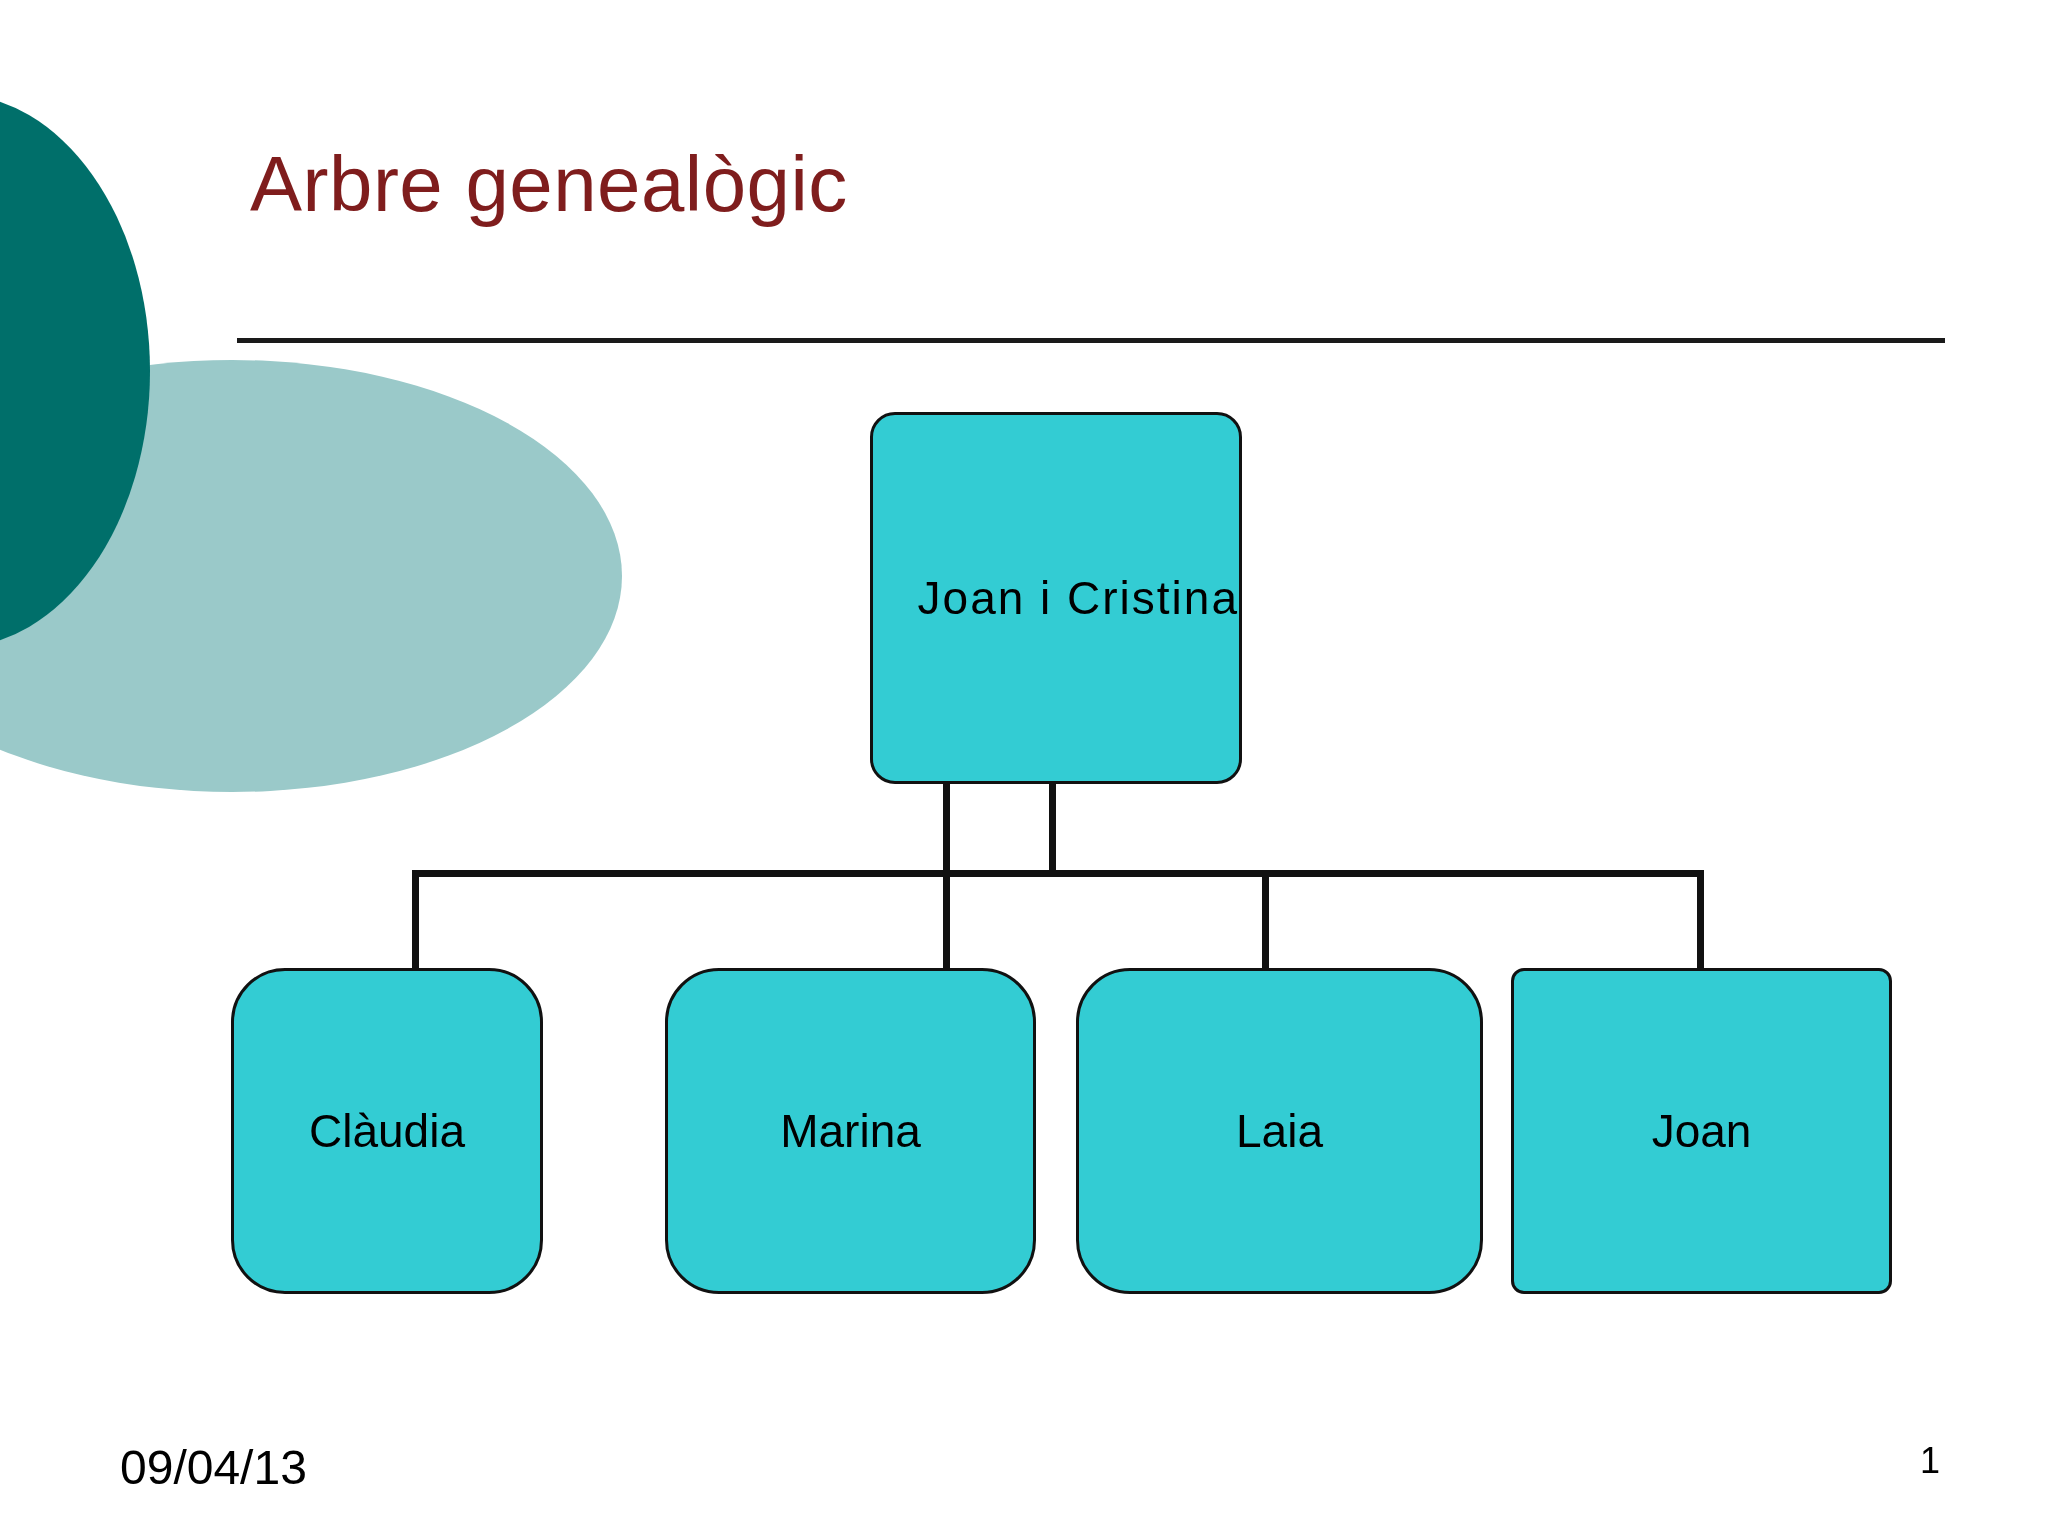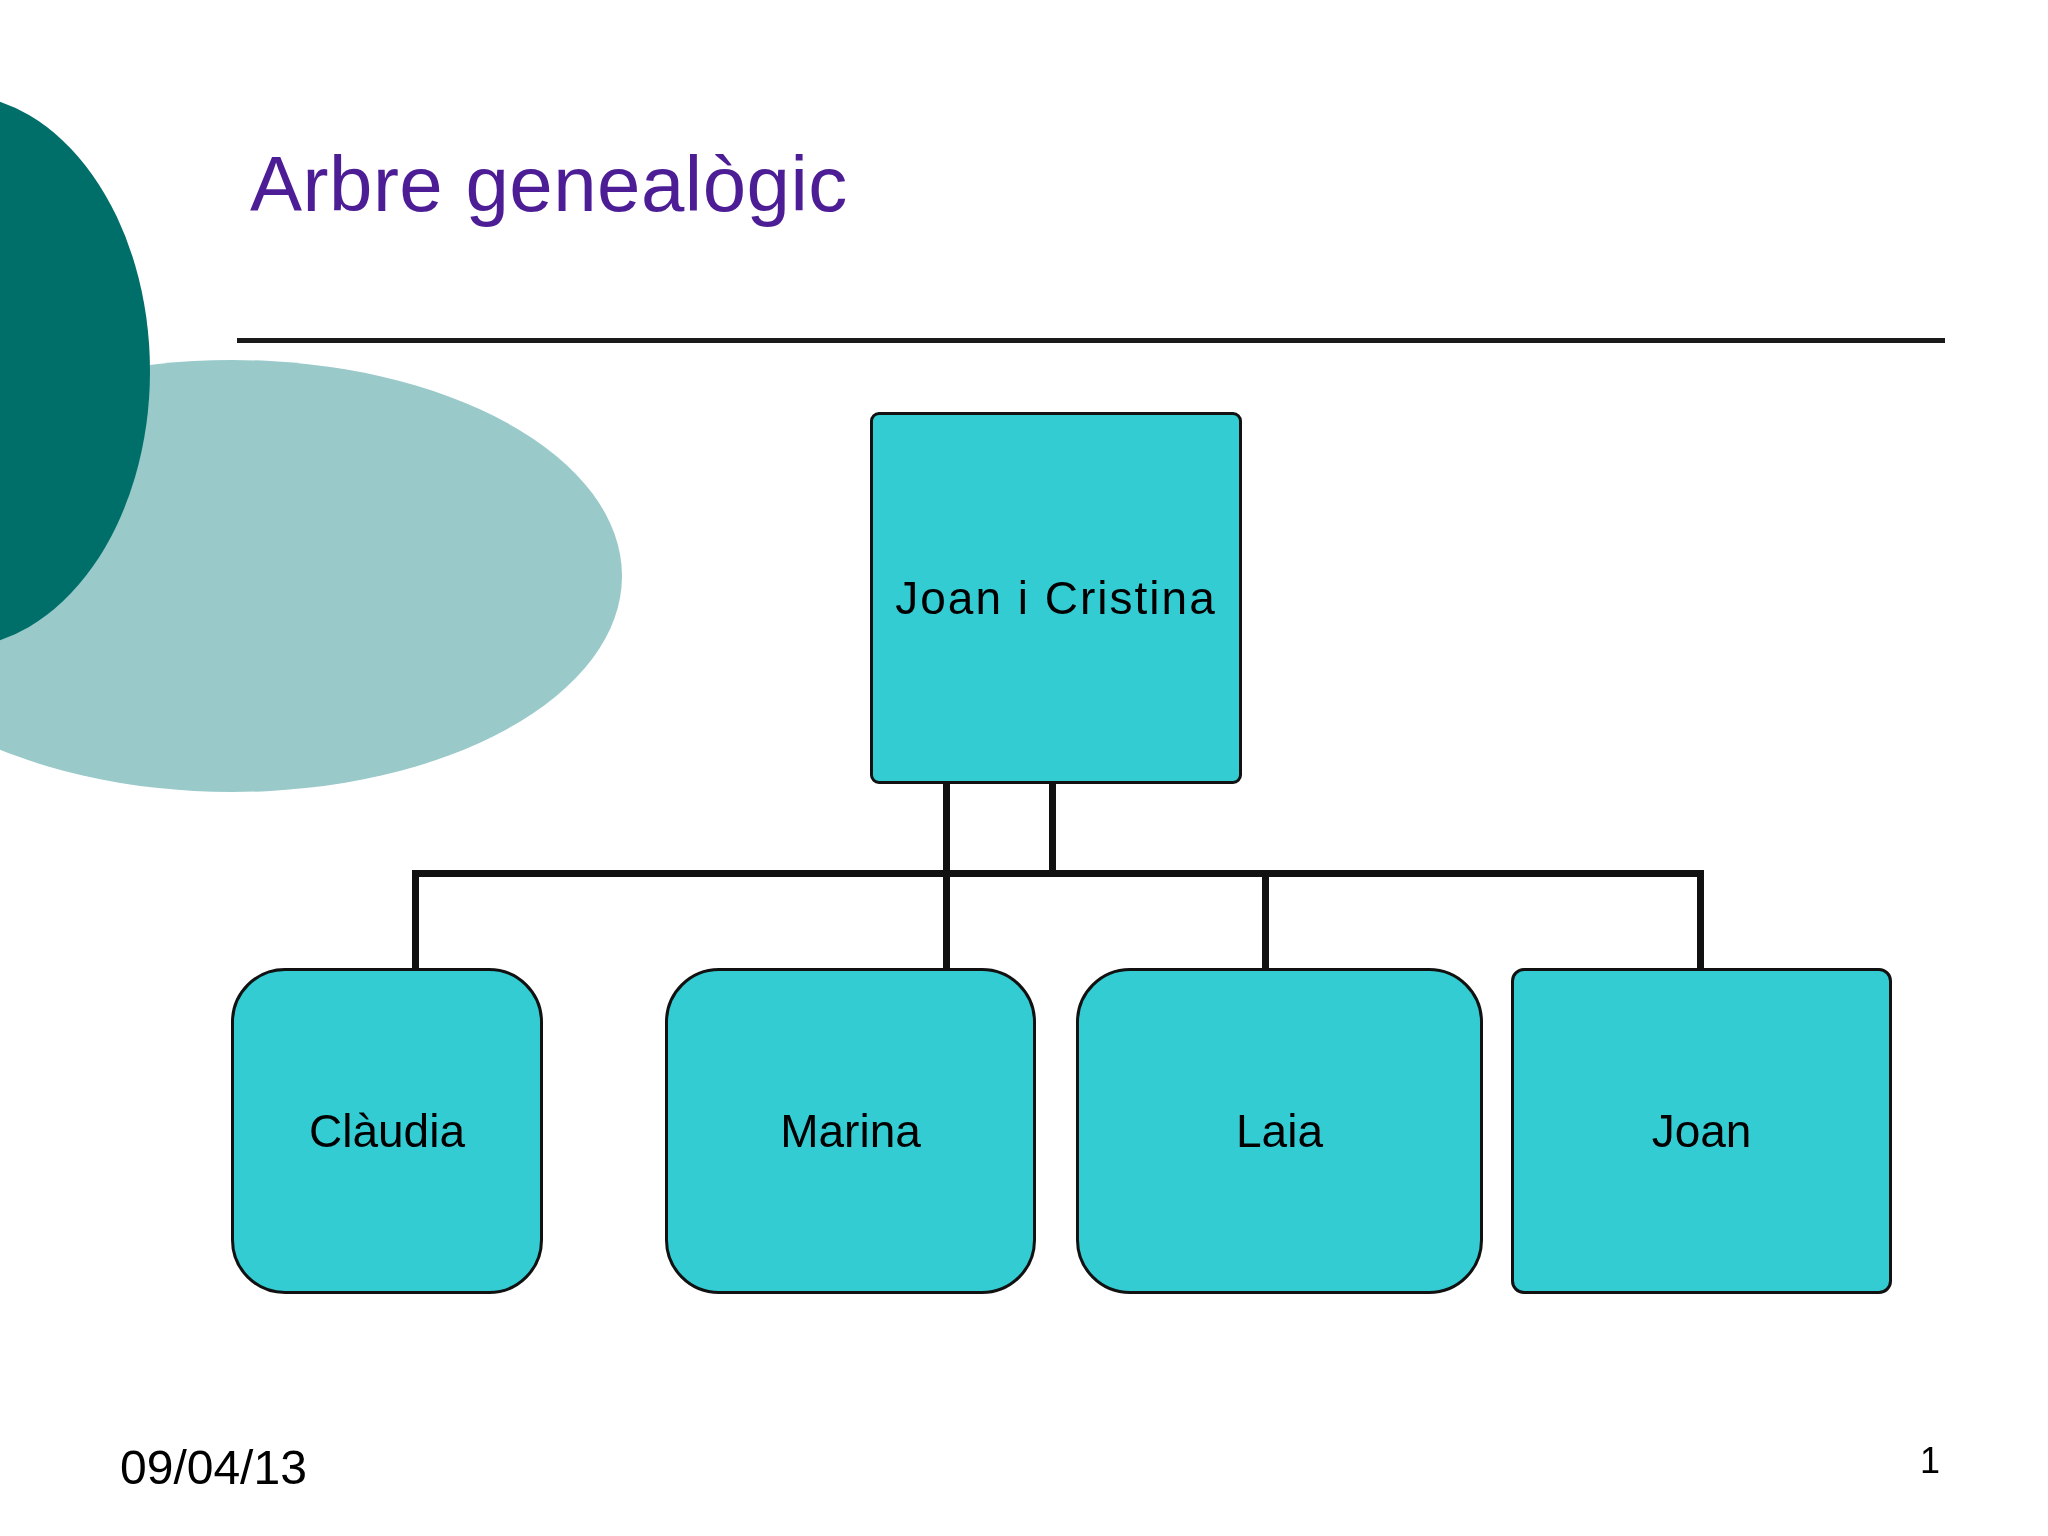--- a/index.html
+++ b/index.html
@@ -37,21 +37,21 @@
   }
 
   
   .slide-title {
     position: absolute;
     left: 250px;
     top: 142px;
     width: 1500px;
     font-size: 78px;
     line-height: 1.1;
-    color: #4c1d95;
+    color: #7f1d1d;
     letter-spacing: 0.5px;
     white-space: nowrap;
   }
   .title-rule {
     position: absolute;
     left: 237px;
     top: 338px;
     width: 1708px;
     height: 5px;
     background: #1a1a1a;
@@ -77,22 +77,23 @@
     color: #000000;
     font-size: 46px;
     white-space: nowrap;
     z-index: 3;
   }
   .node.root {
     left: 870px;
     top: 412px;
     width: 372px;
     height: 372px;
-    border-radius: 9px;
+    border-radius: 25px;
     letter-spacing: 2px;
+    justify-content: flex-end;
   }
   .node.child {
     top: 968px;
     height: 326px;
     border-radius: 54px;
   }
   .node.c0 { left: 231px;  width: 312px; }
   .node.c1 { left: 665px;  width: 371px; }
   .node.c2 { left: 1076px; width: 407px; }
   .node.c3 { left: 1511px; width: 381px; border-radius: 13px; }

